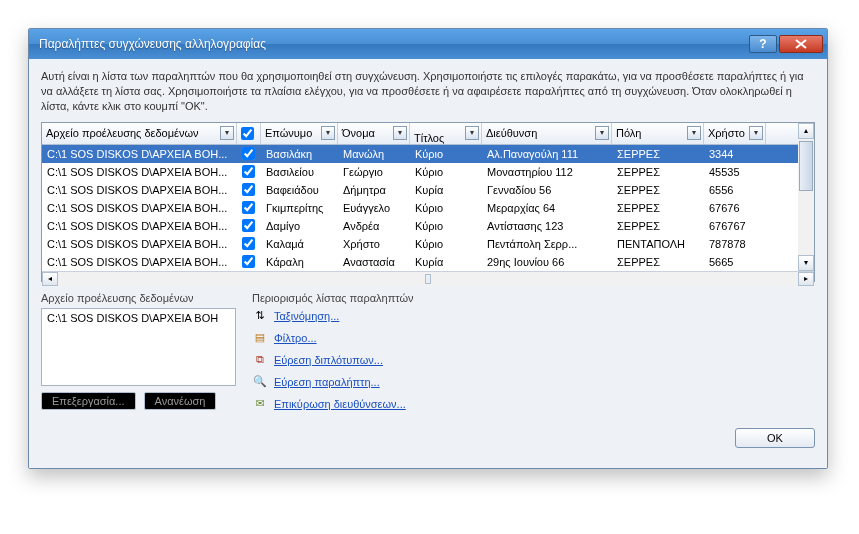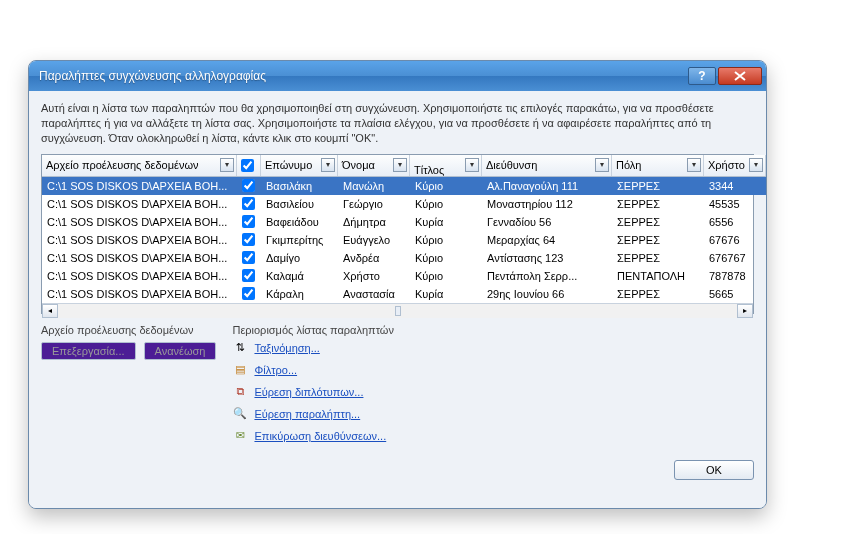--- a/index.html
+++ b/index.html
@@ -3,27 +3,26 @@
 <meta charset="utf-8">
 <style>
 * { box-sizing: border-box; margin: 0; padding: 0; }
 body {
   font-family: "Segoe UI", Tahoma, sans-serif;
   font-size: 11px;
   background: #fff;
   padding: 28px;
 }
 .dialog {
-  width: 739px;
+  width: 800px;
   border: 1px solid #6b8aab;
-  border-radius: 8px;
+  border-radius: 2px;
   background: #eef2f7;
   box-shadow: 0 8px 20px rgba(0,0,0,0.25);
   overflow: hidden;
-  margin-top: 32px;
 }
 .titlebar {
   height: 30px;
   background: linear-gradient(to bottom, #5aa3e8 0%, #4a8fd4 50%, #3478c0 51%, #4a8fd4 100%);
   display: flex;
   align-items: center;
   padding: 0 4px 0 10px;
   color: #fff;
 }
 .titlebar .title { flex: 1; font-size: 12px; text-shadow: 0 1px 1px rgba(0,0,0,0.3); }
@@ -38,21 +37,21 @@
 .titlebar .btn.help {
   background: linear-gradient(to bottom,#7fb6ea,#4a8cd0);
   border:1px solid #2e5a8a;
   color:#fff;
 }
 .titlebar .btn.close {
   background: linear-gradient(to bottom,#e87a6a,#c53a22);
   border:1px solid #8a2a1a;
   color:#fff; width:44px;
 }
-.body { padding: 10px 12px 28px; background: #eef2f7; }
+.body { padding: 10px 12px 20px; background: #eef2f7; }
 .intro { font-size: 11px; color:#333; line-height: 1.35; margin-bottom:8px; }
 
 .grid {
   border: 1px solid #8a9cb0;
   background: #fff;
   height: 160px;
   display: flex;
   flex-direction: column;
 }
 .grid-head {
@@ -130,21 +129,21 @@
 .panel-label { font-size:11px; color:#444; margin-bottom:4px; }
 .srcbox {
   width: 195px; height: 78px;
   border:1px solid #a6b4c4; background:#fff;
   padding:3px 5px; font-size:11px;
   overflow:hidden;
 }
 .srcbtns { margin-top:6px; display:flex; gap:8px; }
 .srcbtns button {
   font-size:11px; padding:2px 10px;
-  background:#4c1d95; border:1px solid #b0bfd0; border-radius:2px;
+  background:#000000; border:1px solid #b0bfd0; border-radius:2px;
   color:#999;
 }
 .filters { flex:1; }
 .flink {
   display:flex; align-items:center; gap:6px;
   margin: 2px 0 6px 0;
   font-size:11px;
 }
 .flink a { color:#1a4fc0; text-decoration:underline; cursor:pointer; }
 .ficon {
@@ -314,20 +313,23 @@
         <div class="arrow">◂</div>
         <div style="flex:1"></div>
         <div class="thumb"></div>
         <div class="arrow">▸</div>
       </div>
     </div>
 
     <div class="lower">
       <div class="panel">
         <div class="panel-label">Αρχείο προέλευσης δεδομένων</div>
+        <div class="srcbox">
+          <div>C:\1 SOS DISKOS D\ΑΡΧΕΙΑ BOH</div>
+        </div>
         <div class="srcbtns">
           <button disabled="">Επεξεργασία...</button>
           <button disabled="">Ανανέωση</button>
         </div>
       </div>
 
       <div class="filters">
         <div class="panel-label">Περιορισμός λίστας παραληπτών</div>
         <div class="flink">
             <span class="ficon">⇅</span>

